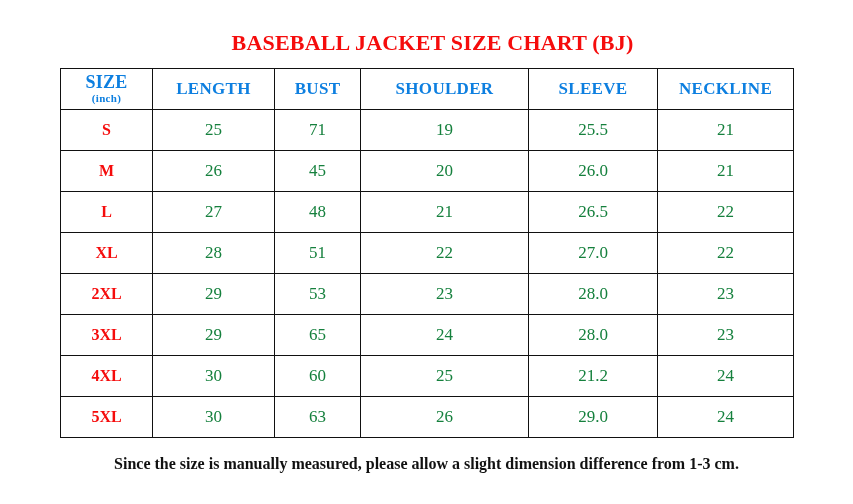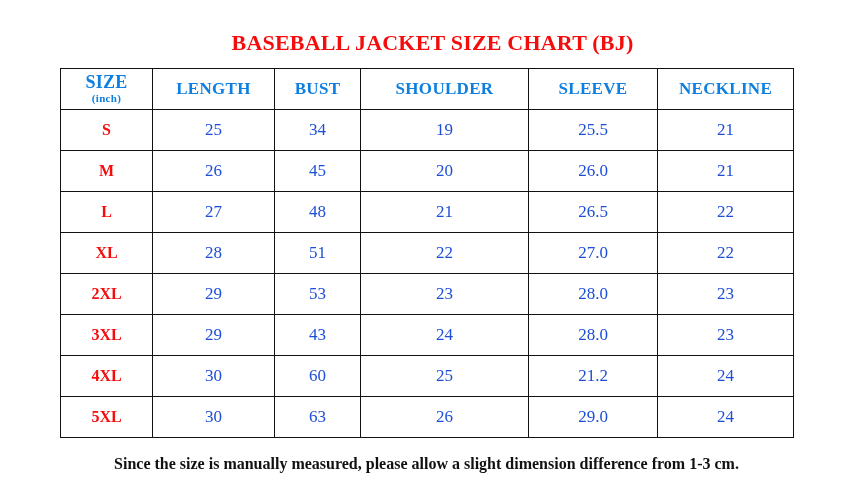--- a/index.html
+++ b/index.html
@@ -71,21 +71,21 @@
   }
   tbody td.size-cell {
     font-family: "Liberation Serif", serif;
     font-weight: bold;
     font-size: 16px;
     color: #f50c0c;
   }
   tbody td.val {
     font-family: "Liberation Serif", serif;
     font-size: 17px;
-    color: #1d4ed8;
+    color: #15803d;
   }
   .note {
     position: absolute;
     top: 455px;
     left: 0;
     width: 853px;
     text-align: center;
     font-family: "Liberation Serif", serif;
     font-weight: bold;
     font-size: 16px;
@@ -125,21 +125,21 @@
           <th>BUST</th>
           <th>SHOULDER</th>
           <th>SLEEVE</th>
           <th>NECKLINE</th>
         </tr>
       </thead>
       <tbody>
         <tr>
           <td class="size-cell">S</td>
           <td class="val">25</td>
-          <td class="val">34</td>
+          <td class="val">71</td>
           <td class="val">19</td>
           <td class="val">25.5</td>
           <td class="val">21</td>
         </tr>
         <tr>
           <td class="size-cell">M</td>
           <td class="val">26</td>
           <td class="val">45</td>
           <td class="val">20</td>
           <td class="val">26.0</td>
@@ -165,21 +165,21 @@
           <td class="size-cell">2XL</td>
           <td class="val">29</td>
           <td class="val">53</td>
           <td class="val">23</td>
           <td class="val">28.0</td>
           <td class="val">23</td>
         </tr>
         <tr>
           <td class="size-cell">3XL</td>
           <td class="val">29</td>
-          <td class="val">43</td>
+          <td class="val">65</td>
           <td class="val">24</td>
           <td class="val">28.0</td>
           <td class="val">23</td>
         </tr>
         <tr>
           <td class="size-cell">4XL</td>
           <td class="val">30</td>
           <td class="val">60</td>
           <td class="val">25</td>
           <td class="val">21.2</td>

